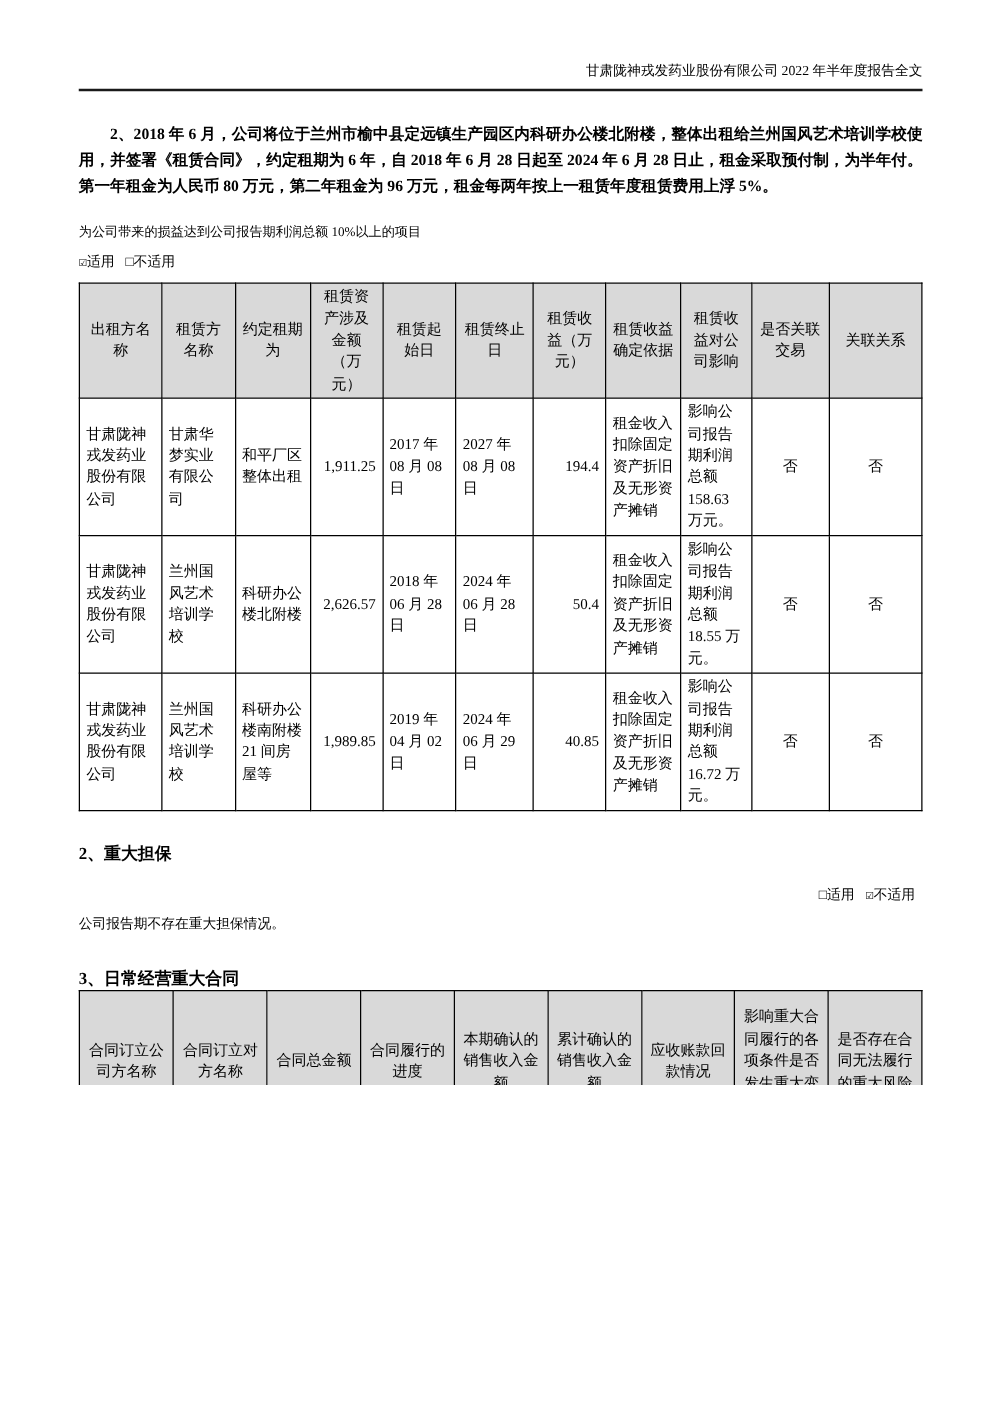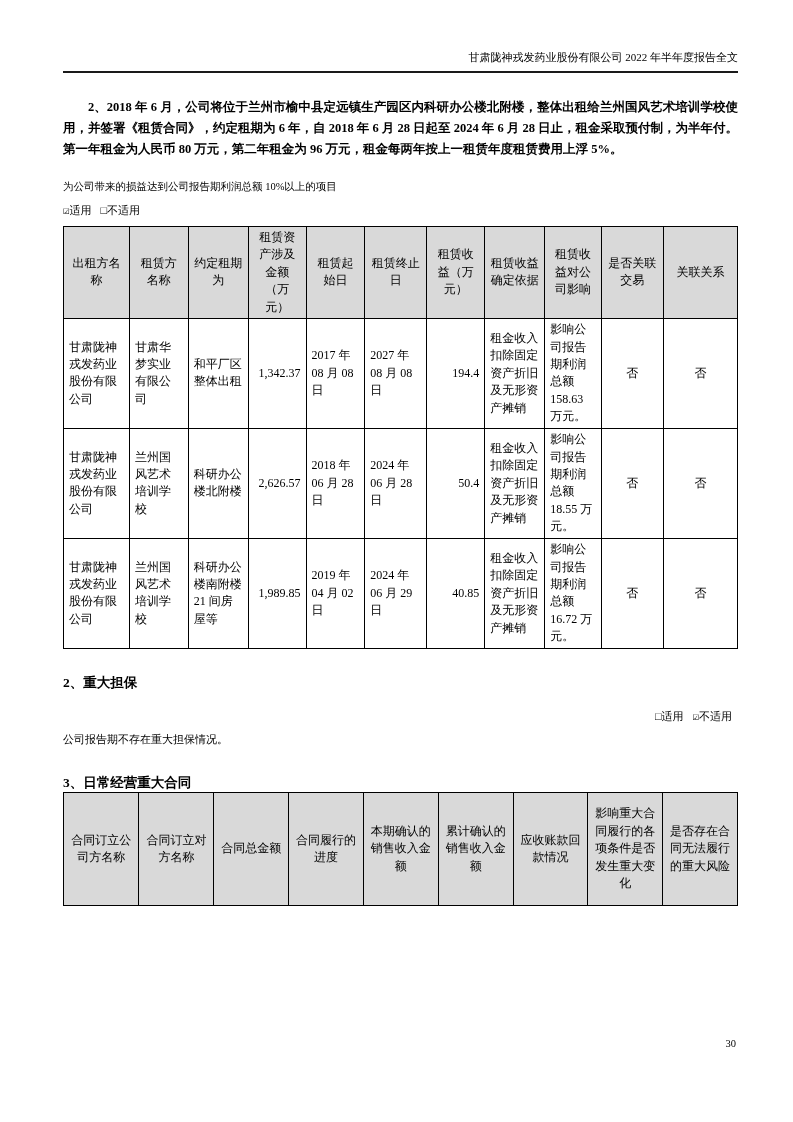--- a/index.html
+++ b/index.html
@@ -1,18 +1,18 @@
 <!DOCTYPE html>
 <html><head>
 <meta charset="utf-8">
 <style>
   html,body { margin:0; padding:0; background:#ffffff; }
   .page {
     position:relative;
-    width:793px; height:1122px;
+    width:793px; height:868px;
     margin:0 auto;
     background:#ffffff;
     color:#000000;
     font-family:"Liberation Serif","DejaVu Serif",serif;
     box-sizing:border-box;
     padding:50px 55px 0 63px;
     overflow:hidden;
   }
   .doc-header {
     text-align:right;
@@ -106,21 +106,21 @@
         <th>租赁收益对公司影响</th>
         <th>是否关联交易</th>
         <th>关联关系</th>
       </tr>
     </thead>
     <tbody>
       <tr>
         <td class="al">甘肃陇神戎发药业股份有限公司</td>
         <td class="al">甘肃华梦实业有限公司</td>
         <td class="al">和平厂区整体出租</td>
-        <td class="ar num">1,342.37</td>
+        <td class="ar num">1,911.25</td>
         <td class="al">2017 年 08 月 08 日</td>
         <td class="al">2027 年 08 月 08 日</td>
         <td class="ar num">194.4</td>
         <td class="al">租金收入扣除固定资产折旧及无形资产摊销</td>
         <td class="al">影响公司报告期利润总额 158.63 万元。</td>
         <td class="ac">否</td>
         <td class="ac">否</td>
       </tr>
       <tr>
         <td class="al">甘肃陇神戎发药业股份有限公司</td>

